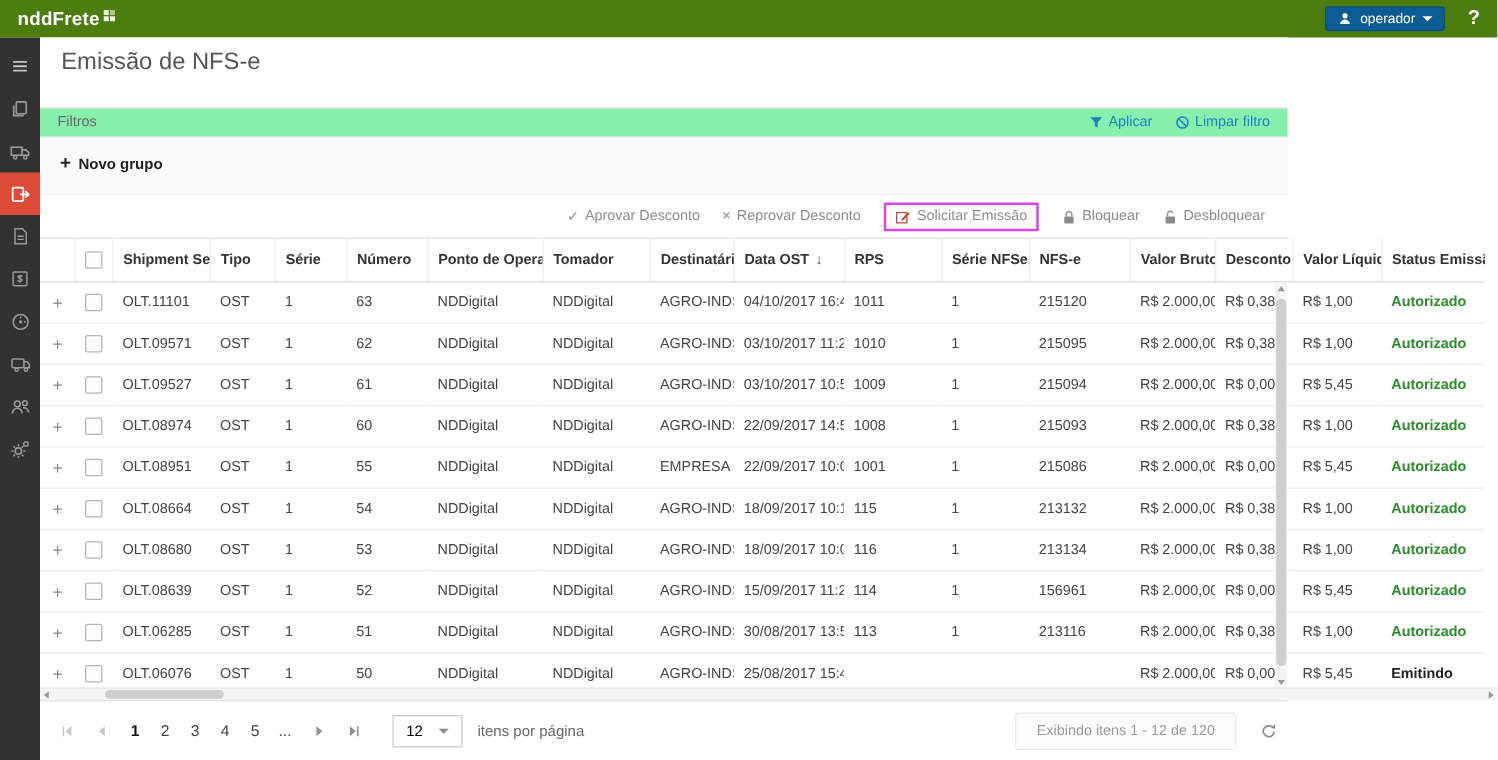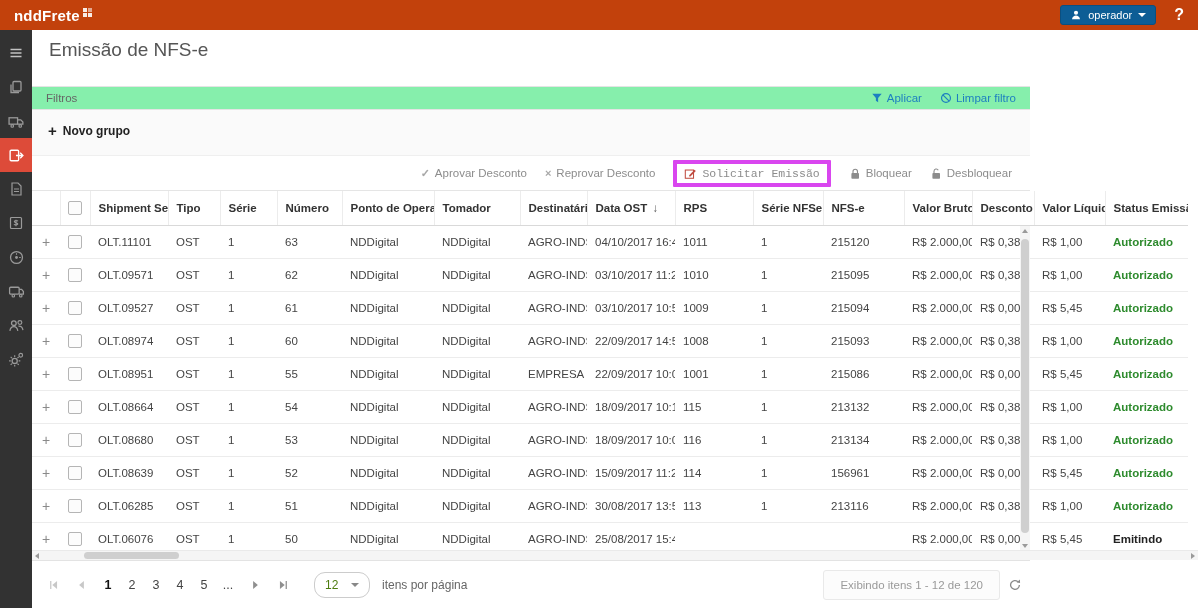--- a/index.html
+++ b/index.html
@@ -2,21 +2,21 @@
 <html><head>
 <meta charset="utf-8">
 <style>
   * { box-sizing: border-box; margin: 0; padding: 0; }
   html,body { width:1198px; height:608px; overflow:hidden; }
   body { font-family: "Liberation Sans", sans-serif; background:#fff; color:#444; }
 
   .app { width:1198px; height:608px; display:flex; flex-direction:column; }
 
   
-  .topbar { height:30px; background:#c2410c; display:flex; align-items:center; justify-content:space-between; padding:0 10px 0 14px; flex:none; }
+  .topbar { height:30px; background:#4d7c0f; display:flex; align-items:center; justify-content:space-between; padding:0 10px 0 14px; flex:none; }
   .brand { display:flex; align-items:flex-start; gap:3px; color:#fff; font-weight:700; font-size:15px; letter-spacing:.2px; cursor:pointer; }
   .brand-px { display:inline-grid; grid-template-columns:4px 4px; grid-gap:1px; margin-top:1px; }
   .brand-px i { width:4px; height:4px; background:#fff; opacity:.9; }
   .brand-px i:nth-child(2){ opacity:.55; }
   .topbar-right { display:flex; align-items:center; gap:14px; }
   .user-btn { display:flex; align-items:center; gap:6px; background:#0d5d95; border:1px solid #0b4f80; border-radius:3px; color:#fff; font-size:11px; padding:3px 9px; cursor:pointer; font-family:inherit; }
   .caret { width:0; height:0; border-left:4px solid transparent; border-right:4px solid transparent; border-top:4px solid currentColor; display:inline-block; }
   .help-btn { background:none; border:none; color:#fff; font-weight:700; font-size:16px; cursor:pointer; font-family:inherit; padding:0 4px; }
 
   
@@ -39,21 +39,21 @@
   .flink { display:inline-flex; align-items:center; gap:4px; color:#1d7fc0; text-decoration:none; margin-left:18px; cursor:pointer; font-size:11.5px; }
 
   
   .groups-bar { height:46px; flex:none; background:#fafafa; border-bottom:1px solid #efefef; }
   .new-group-btn { display:inline-flex; align-items:center; gap:6px; background:none; border:none; margin:14px 0 0 16px; font-size:12px; font-weight:700; color:#222; cursor:pointer; font-family:inherit; }
   .plus-ic { font-size:15px; font-weight:700; line-height:12px; }
 
   
   .action-toolbar { height:34px; flex:none; display:flex; align-items:center; justify-content:flex-end; gap:18px; padding-right:18px; background:#fff; }
   .tb-btn { display:inline-flex; align-items:center; gap:5px; background:none; border:none; color:#8c8c8c; font-size:11.5px; cursor:pointer; font-family:inherit; }
-  .tb-btn.highlight { border:4px solid #d946ef; padding:3px 7px; border-radius:1px;font-family:Liberation Mono, monospace; }
+  .tb-btn.highlight { border:2px solid #d946ef; padding:3px 7px; border-radius:1px; }
   .tb-btn.highlight svg { color:#c04b3f; }
   .tb-glyph { font-size:11px; color:#a8a8a8; font-weight:700; }
 
   
   .grid-wrap { position:relative; height:370px; flex:none; border-top:1px solid #e5e5e5; }
   .grid-scroll { height:360px; overflow:hidden; width:1156px; }
   table { border-collapse:collapse; table-layout:fixed; width:1156px; font-size:11.5px; color:#444; }
   thead th { height:34px; font-weight:700; text-align:left; padding:0 8px; background:#fff; border-right:1px solid #ececec; border-bottom:1px solid #d9d9d9; white-space:nowrap; overflow:hidden; font-size:11.5px; color:#333; }
   thead th:last-child { border-right:none; }
   tbody td { height:33px; padding:0 8px; border-bottom:1px solid #ececec; white-space:nowrap; overflow:hidden; }
@@ -78,24 +78,24 @@
   .tri-right { width:0;height:0;border-top:3px solid transparent;border-bottom:3px solid transparent;border-left:4px solid #9a9a9a; }
   .hthumb { position:absolute; left:52px; top:1px; width:95px; height:7px; background:#cfcfcf; border-radius:4px; cursor:grab; }
 
   
   .pager { height:48px; flex:none; border-top:1px solid #e3e3e3; display:flex; align-items:center; padding:0 8px; gap:2px; background:#fff; }
   .pg-nav { width:26px; height:26px; display:flex; align-items:center; justify-content:center; background:none; border:none; cursor:pointer; color:#8f8f8f; }
   .pg-nav.disabled { color:#c8c8c8; cursor:default; }
   .pg-pages { display:flex; align-items:center; }
   .pg-num { min-width:24px; height:24px; display:flex; align-items:center; justify-content:center; font-size:12.5px; color:#444; cursor:pointer; padding:0 3px; }
   .pg-num.active { font-weight:700; color:#111; }
-  .page-size { margin-left:16px; width:56px; height:26px; border:1px solid #ccc; border-radius:11px; background:#fff; display:flex; align-items:center; justify-content:space-between; padding:0 10px 0 10px; font-size:12px; color:#4d7c0f; cursor:pointer; }
+  .page-size { margin-left:16px; width:56px; height:26px; border:1px solid #ccc; border-radius:1px; background:#fff; display:flex; align-items:center; justify-content:space-between; padding:0 10px 0 10px; font-size:12px; color:#000000; cursor:pointer; }
   .page-size .caret { color:#888; }
   .pg-label { margin-left:10px; font-size:12px; color:#666; }
-  .pg-right { margin-left:auto; display:flex; align-items:center; gap:8px; }
+  .pg-right { margin-left:auto; display:flex; align-items:center; gap:19px; }
   .pg-status { font-size:11.5px; color:#9a9a9a; border:1px solid #e9e9e9; border-radius:3px; background:#fcfcfc; padding:8px 16px; min-width:150px; text-align:right; }
   .refresh-btn { background:none; border:none; color:#8a8a8a; cursor:pointer; display:flex; align-items:center; }
 
   svg { display:block; }
 </style>
 </head>
 <body>
 
 <div class="app">
 

